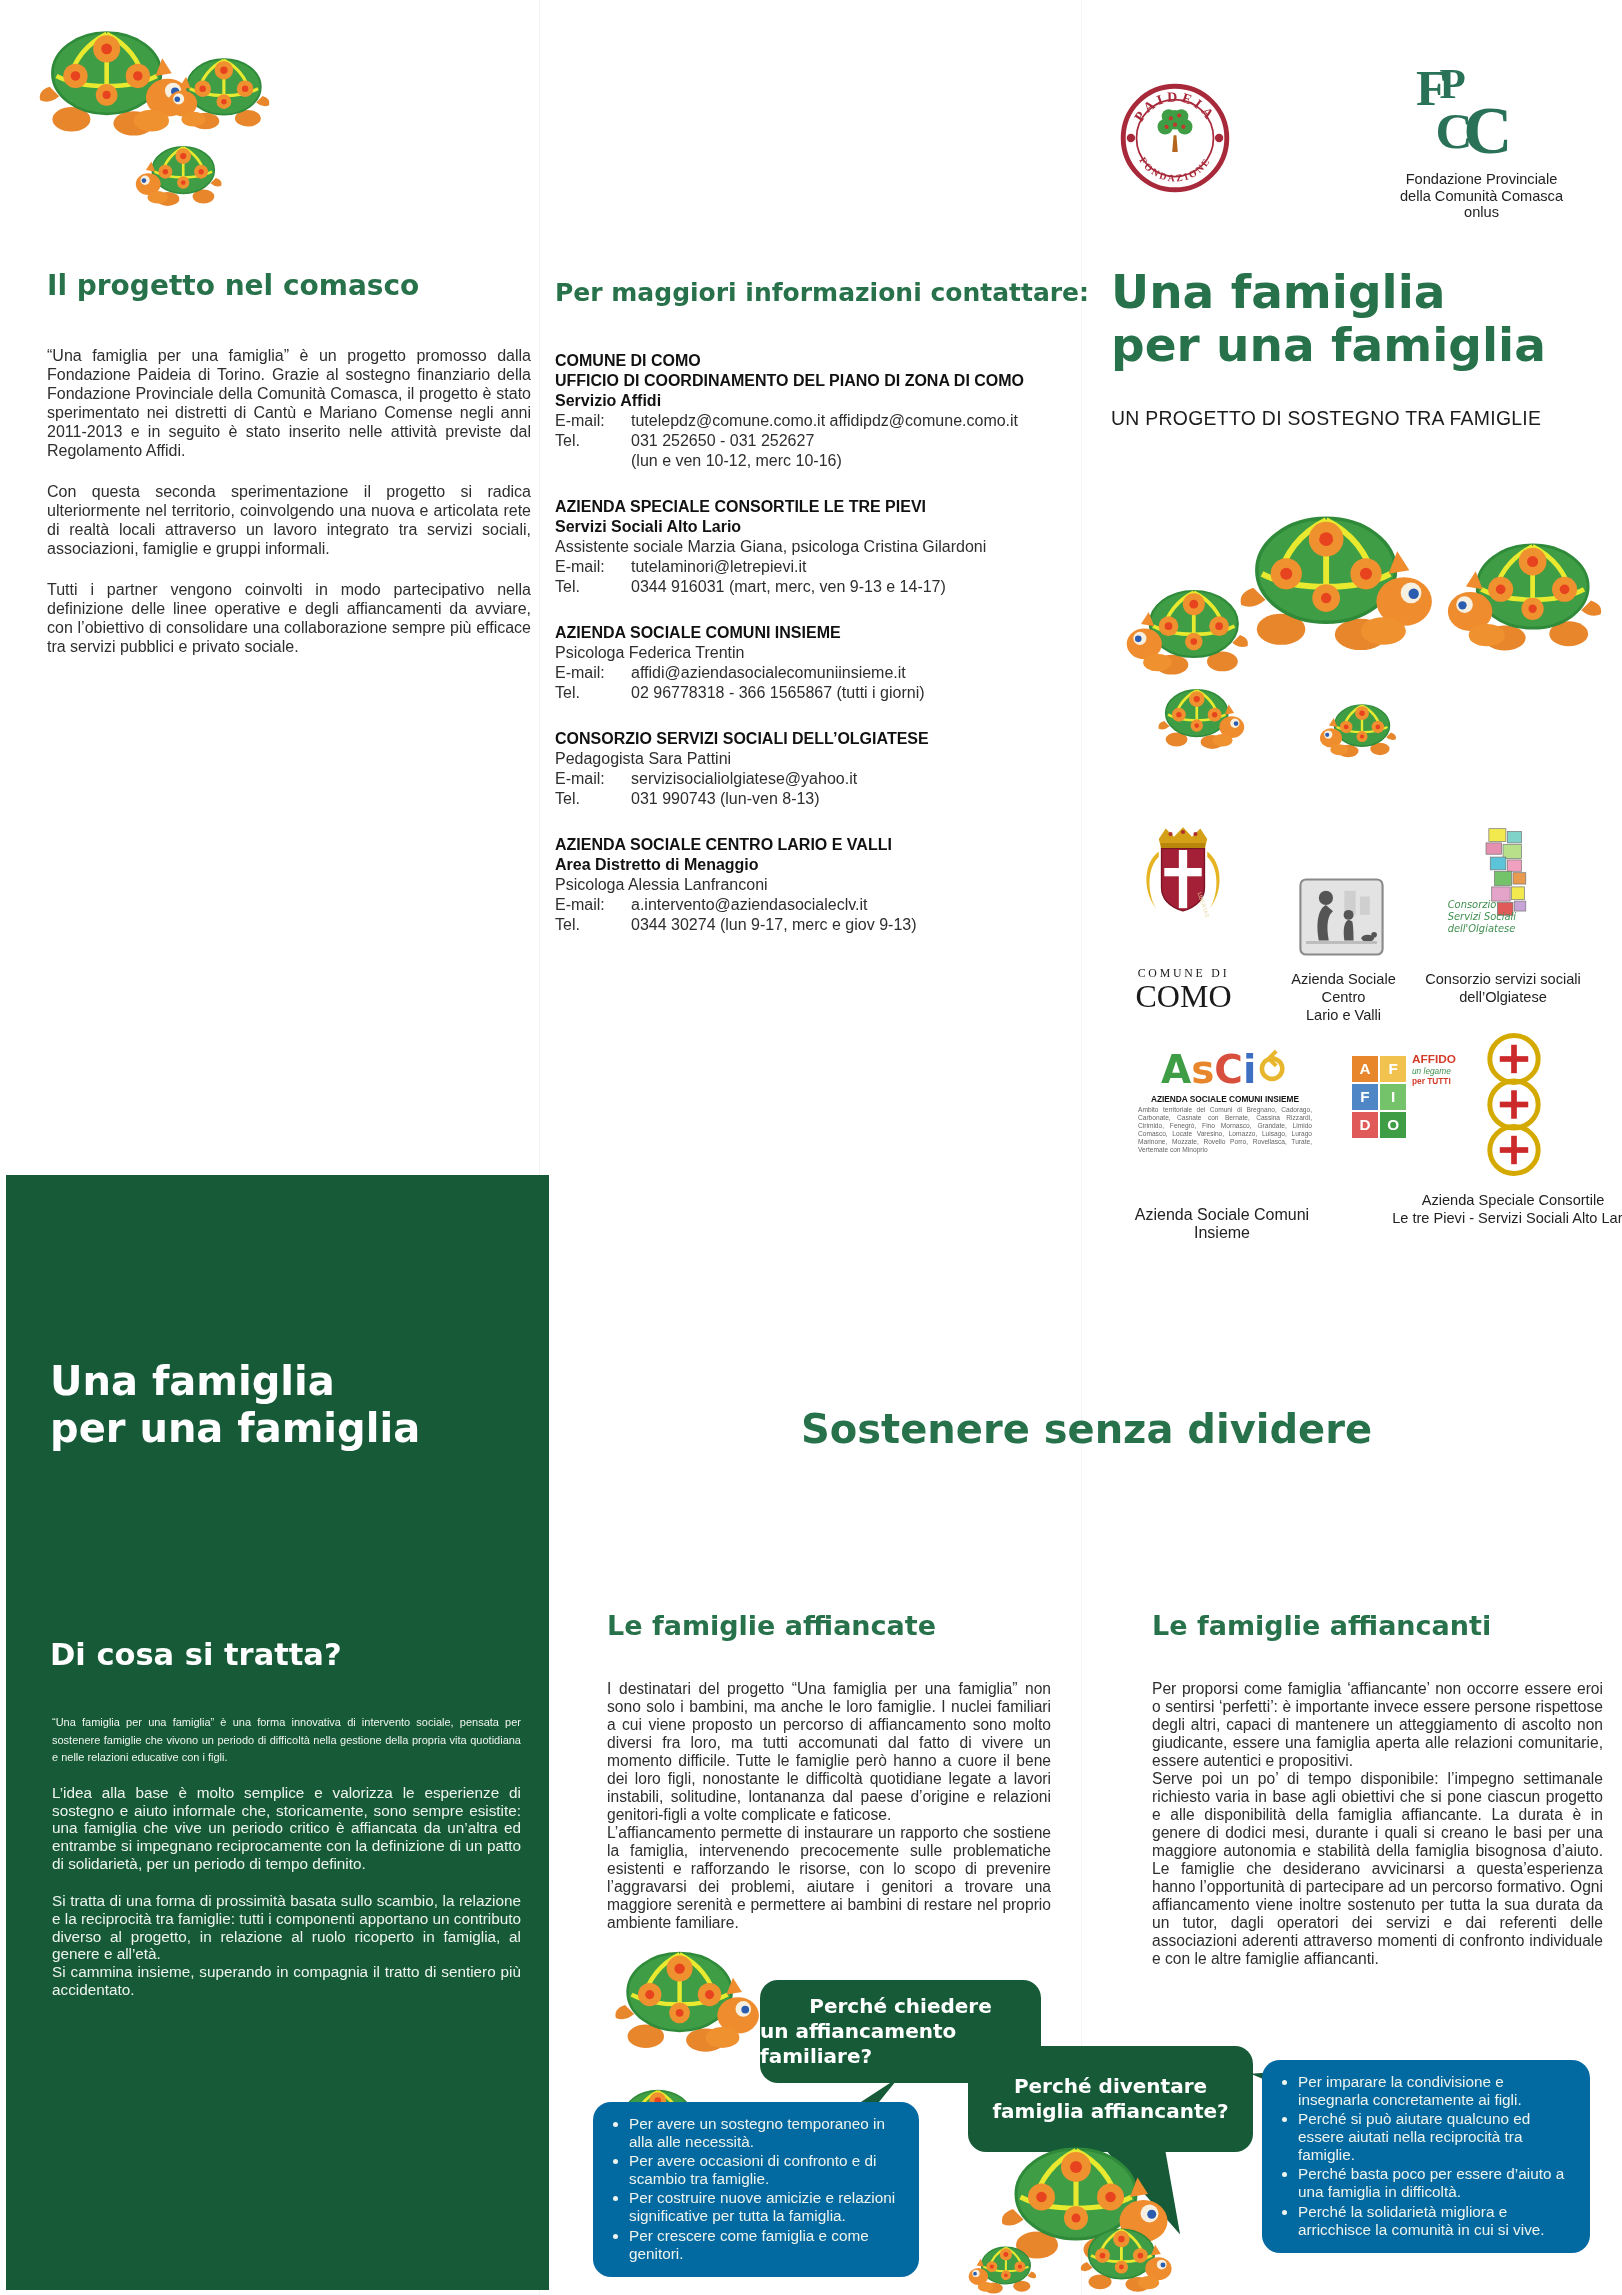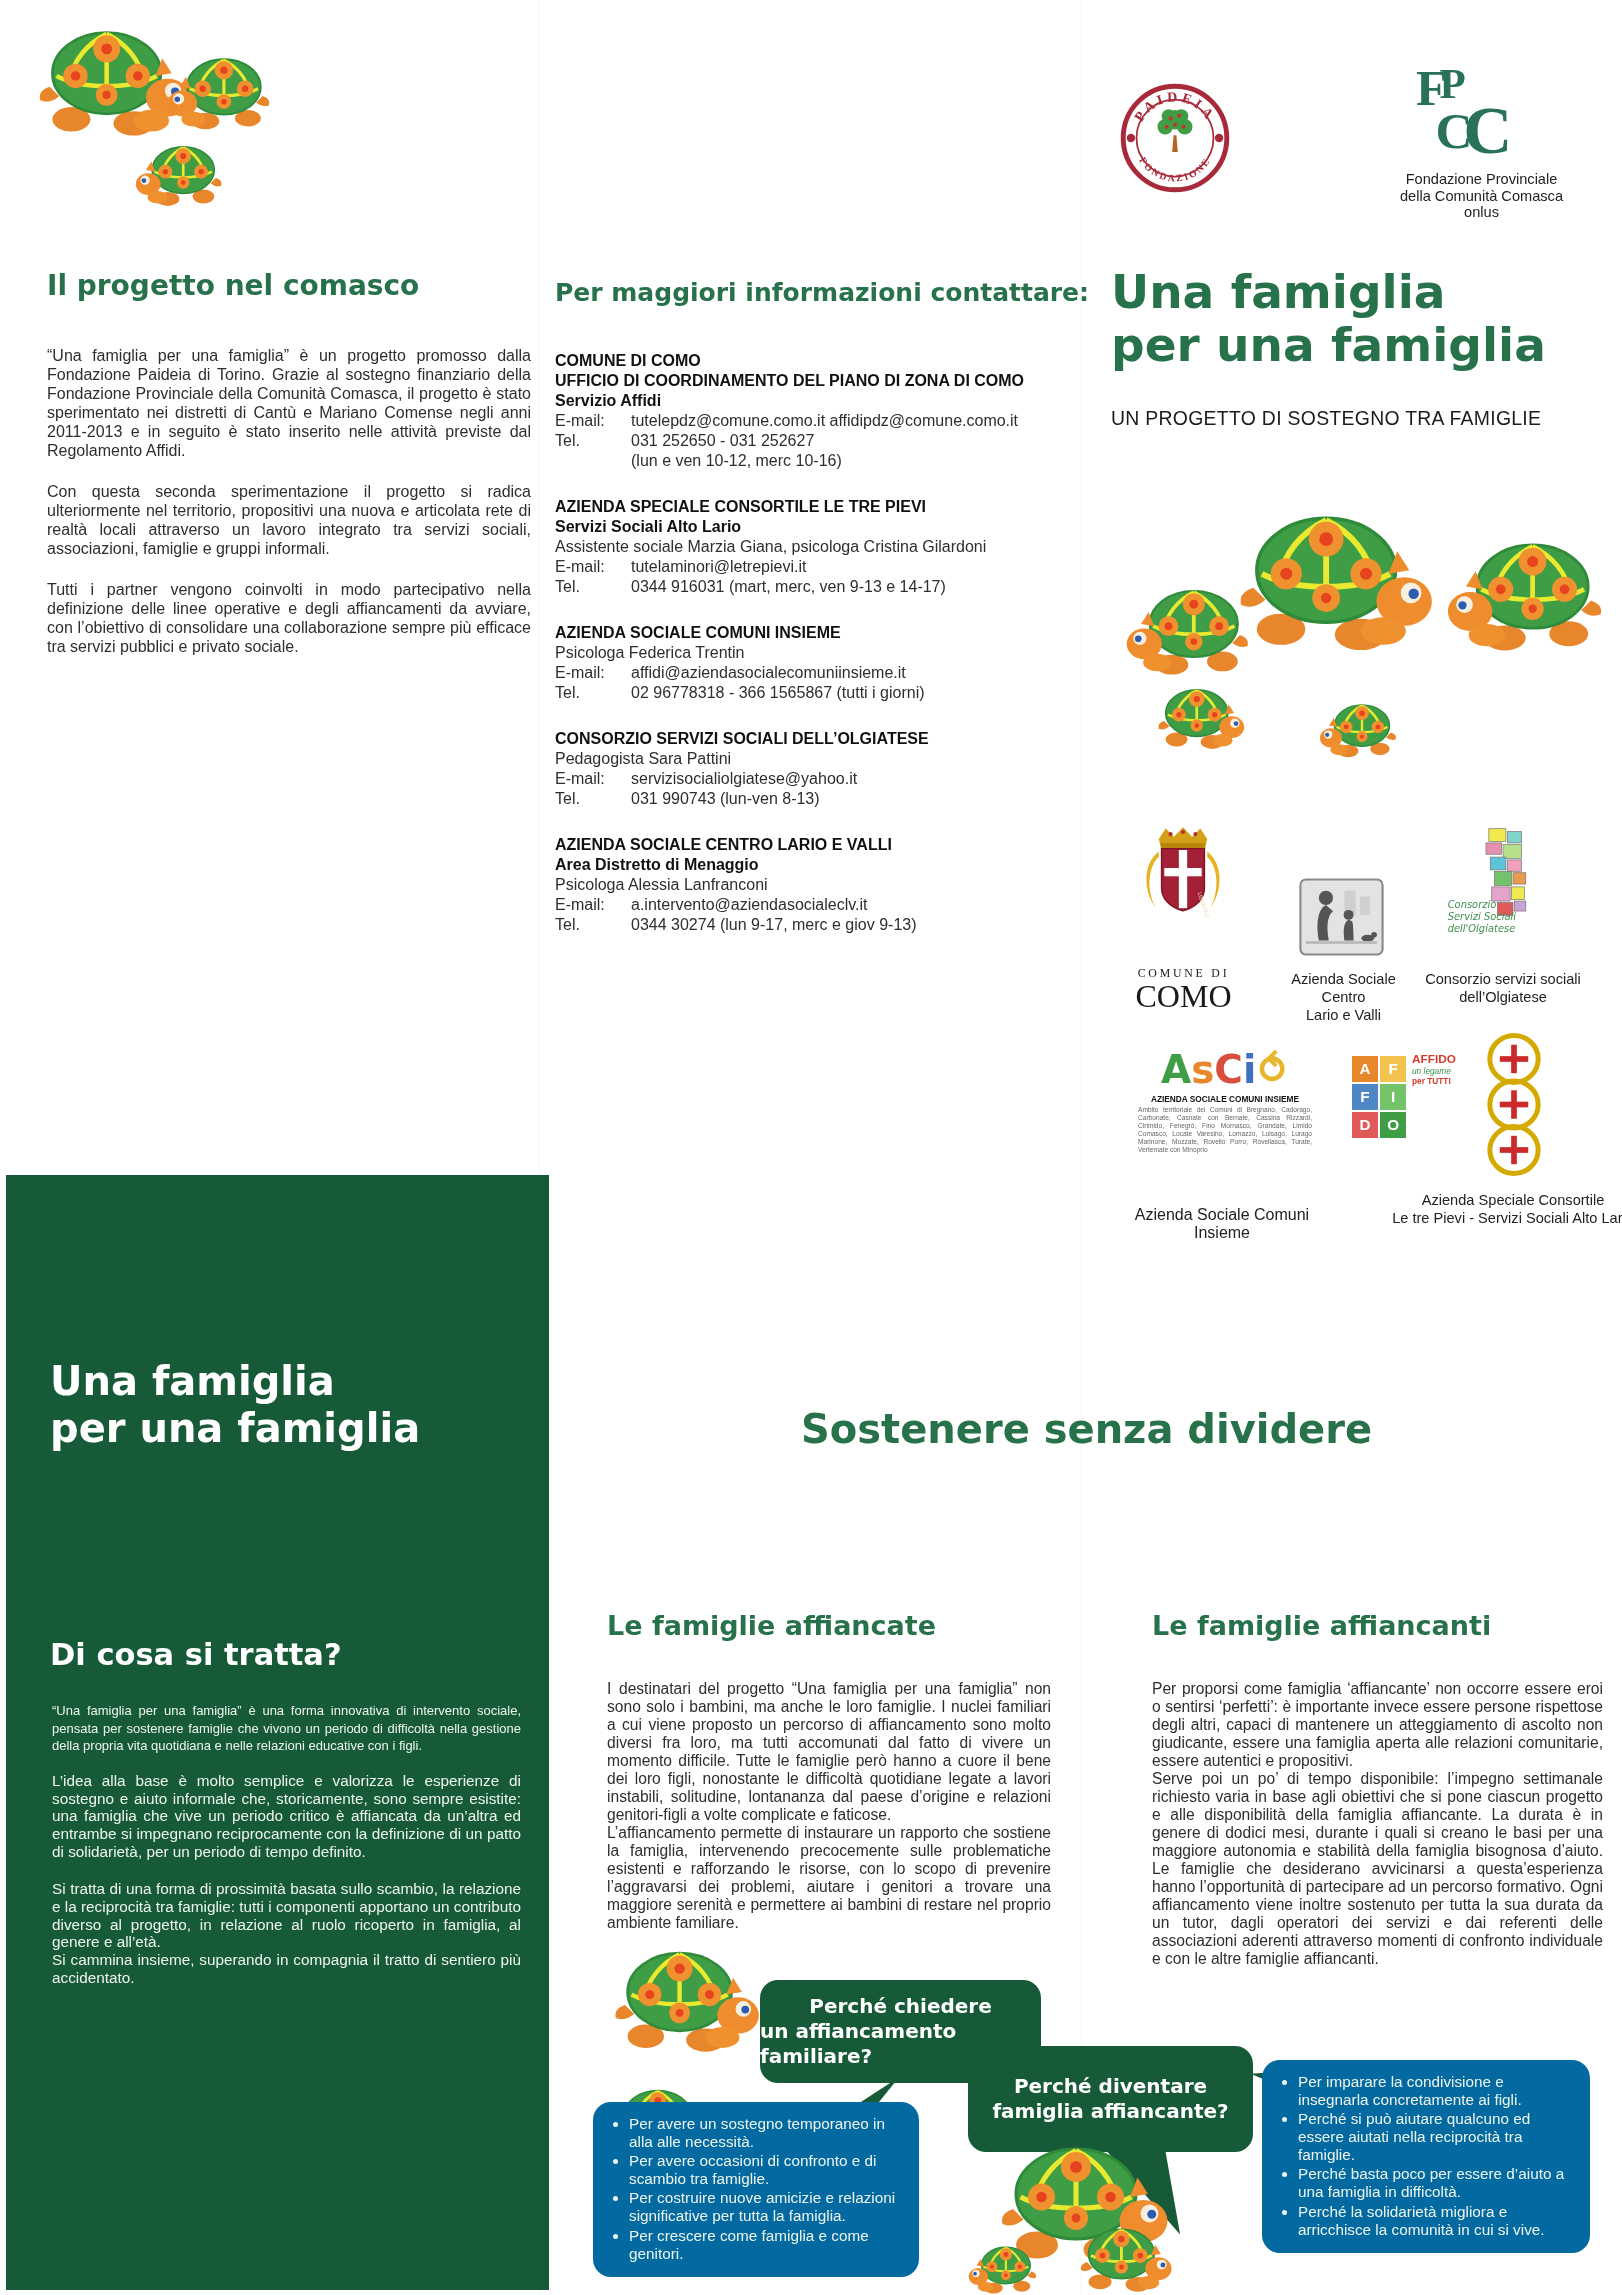--- a/index.html
+++ b/index.html
@@ -114,21 +114,21 @@
     </g>
   </svg>
   <div class="abs cap" style="left:1381px;top:171px;width:201px;line-height:16.7px;">
     <div>Fondazione Provinciale</div>
     <div>della Comunità Comasca onlus</div>
   </div>
 
   <h2 class="abs green-h" style="left:47px;top:269px;margin:0;font-size:28px;">Il progetto nel comasco</h2>
   <div class="abs" style="left:47px;top:346px;width:484px;">
     <p class="jtext" style="font-size:16px;line-height:19px;margin-bottom:22px;">“Una famiglia per una famiglia” è un progetto promosso dalla Fondazione Paideia di Torino. Grazie al sostegno finanziario della Fondazione Provinciale della Comunità Comasca, il progetto è stato sperimentato nei distretti di Cantù e Mariano Comense negli anni 2011-2013 e in seguito è stato inserito nelle attività previste dal Regolamento Affidi.</p>
-    <p class="jtext" style="font-size:16px;line-height:19px;margin-bottom:22px;">Con questa seconda sperimentazione il progetto si radica ulteriormente nel territorio, propositivi una nuova e articolata rete di realtà locali attraverso un lavoro integrato tra servizi sociali, associazioni, famiglie e gruppi informali.</p>
+    <p class="jtext" style="font-size:16px;line-height:19px;margin-bottom:22px;">Con questa seconda sperimentazione il progetto si radica ulteriormente nel territorio, coinvolgendo una nuova e articolata rete di realtà locali attraverso un lavoro integrato tra servizi sociali, associazioni, famiglie e gruppi informali.</p>
     <p class="jtext" style="font-size:16px;line-height:19px;">Tutti i partner vengono coinvolti in modo partecipativo nella definizione delle linee operative e degli affiancamenti da avviare, con l’obiettivo di consolidare una collaborazione sempre più efficace tra servizi pubblici e privato sociale.</p>
   </div>
 
   <h2 class="abs green-h" style="left:555px;top:278px;margin:0;font-size:25px;">Per maggiori informazioni contattare:</h2>
   <div class="abs" style="left:555px;top:351px;width:500px;">
 
     <div class="contact">
       <div class="nm">COMUNE DI COMO</div>
       <div class="nm">UFFICIO DI COORDINAMENTO DEL PIANO DI ZONA DI COMO</div>
       <div class="nm">Servizio Affidi</div>
@@ -329,21 +329,21 @@
   <div class="abs panel" style="left:5.6px;top:1175px;width:543px;height:1115px;"></div>
 
   <div class="abs" style="left:50px;top:1358px;font-family:'DejaVu Sans',sans-serif;font-weight:bold;color:#fff;font-size:40px;line-height:47px;">
     <div>Una famiglia</div>
     <div>per una famiglia</div>
   </div>
 
   <div class="abs" style="left:50px;top:1637px;font-family:'DejaVu Sans',sans-serif;font-weight:bold;color:#fff;font-size:30.5px;">Di cosa si tratta?</div>
 
   <div class="abs" style="left:52px;top:1702px;width:469px;color:#eef5ee;">
-    <p class="jtext" style="font-size:13px;line-height:17.7px;margin-bottom:16.7px;">“Una famiglia per una famiglia” è una forma innovativa di intervento sociale, pensata per sostenere famiglie che vivono un periodo di difficoltà nella gestione della propria vita quotidiana e nelle relazioni educative con i figli.</p>
+    <p class="jtext" style="font-size:11px;line-height:17.7px;margin-bottom:16.7px;margin-top:12px;">“Una famiglia per una famiglia” è una forma innovativa di intervento sociale, pensata per sostenere famiglie che vivono un periodo di difficoltà nella gestione della propria vita quotidiana e nelle relazioni educative con i figli.</p>
     <p class="jtext" style="font-size:15.3px;line-height:17.7px;margin-bottom:16.7px;">L’idea alla base è molto semplice e valorizza le esperienze di sostegno e aiuto informale che, storicamente, sono sempre esistite: una famiglia che vive un periodo critico è affiancata da un’altra ed entrambe si impegnano reciprocamente con la definizione di un patto di solidarietà, per un periodo di tempo definito.</p>
     <p class="jtext" style="font-size:15.3px;line-height:17.7px;margin-top:20px;">Si tratta di una forma di prossimità basata sullo scambio, la relazione e la reciprocità tra famiglie: tutti i componenti apportano un contributo diverso al progetto, in relazione al ruolo ricoperto in famiglia, al genere e all’età.</p>
     <p class="jtext" style="font-size:15.3px;line-height:17.7px;">Si cammina insieme, superando in compagnia il tratto di sentiero più accidentato.</p>
   </div>
 
   <div class="abs green-h" style="left:625px;top:1406px;width:923px;text-align:center;font-size:40px;">Sostenere senza dividere</div>
 
   <div class="abs green-h" style="left:607px;top:1610px;font-size:27px;">Le famiglie affiancate</div>
   <div class="abs" style="left:607px;top:1680px;width:444px;">
     <p class="jtext" style="font-size:15.6px;line-height:18px;">I destinatari del progetto “Una famiglia per una famiglia” non sono solo i bambini, ma anche le loro famiglie. I nuclei familiari a cui viene proposto un percorso di affiancamento sono molto diversi fra loro, ma tutti accomunati dal fatto di vivere un momento difficile. Tutte le famiglie però hanno a cuore il bene dei loro figli, nonostante le difficoltà quotidiane legate a lavori instabili, solitudine, lontananza dal paese d’origine e relazioni genitori-figli a volte complicate e faticose.</p>

